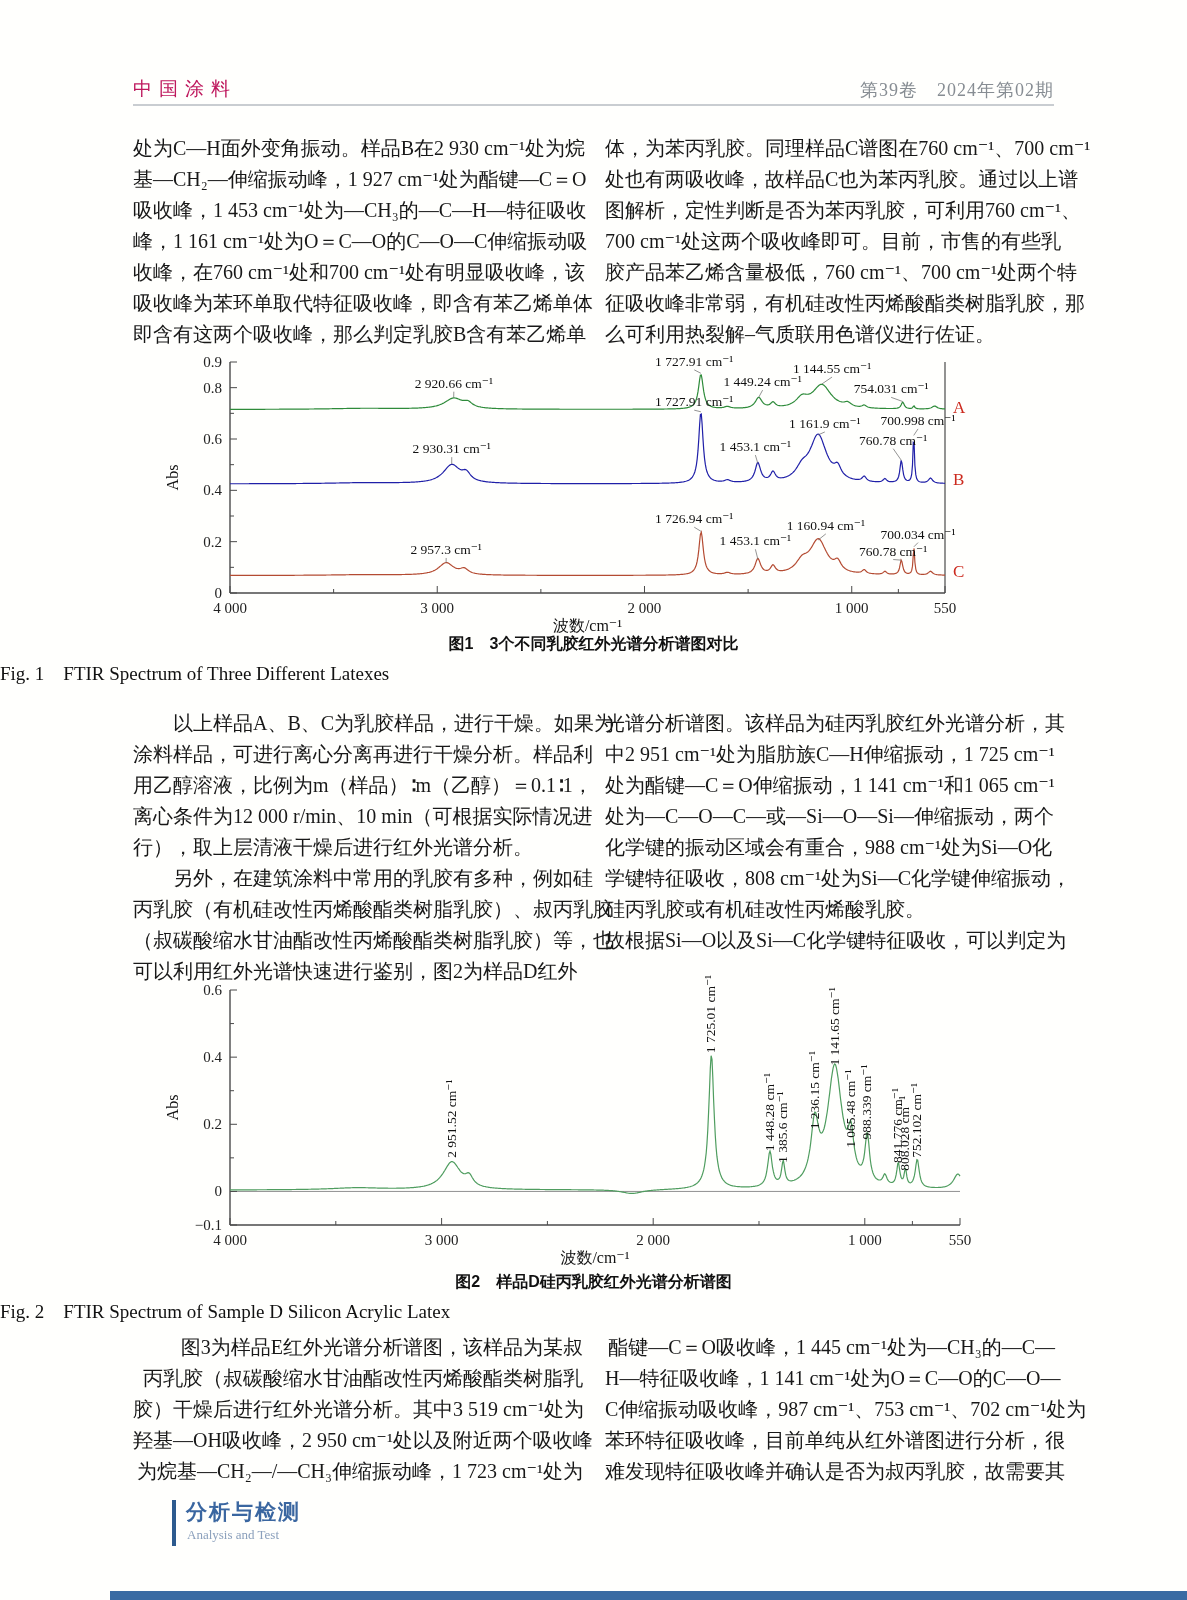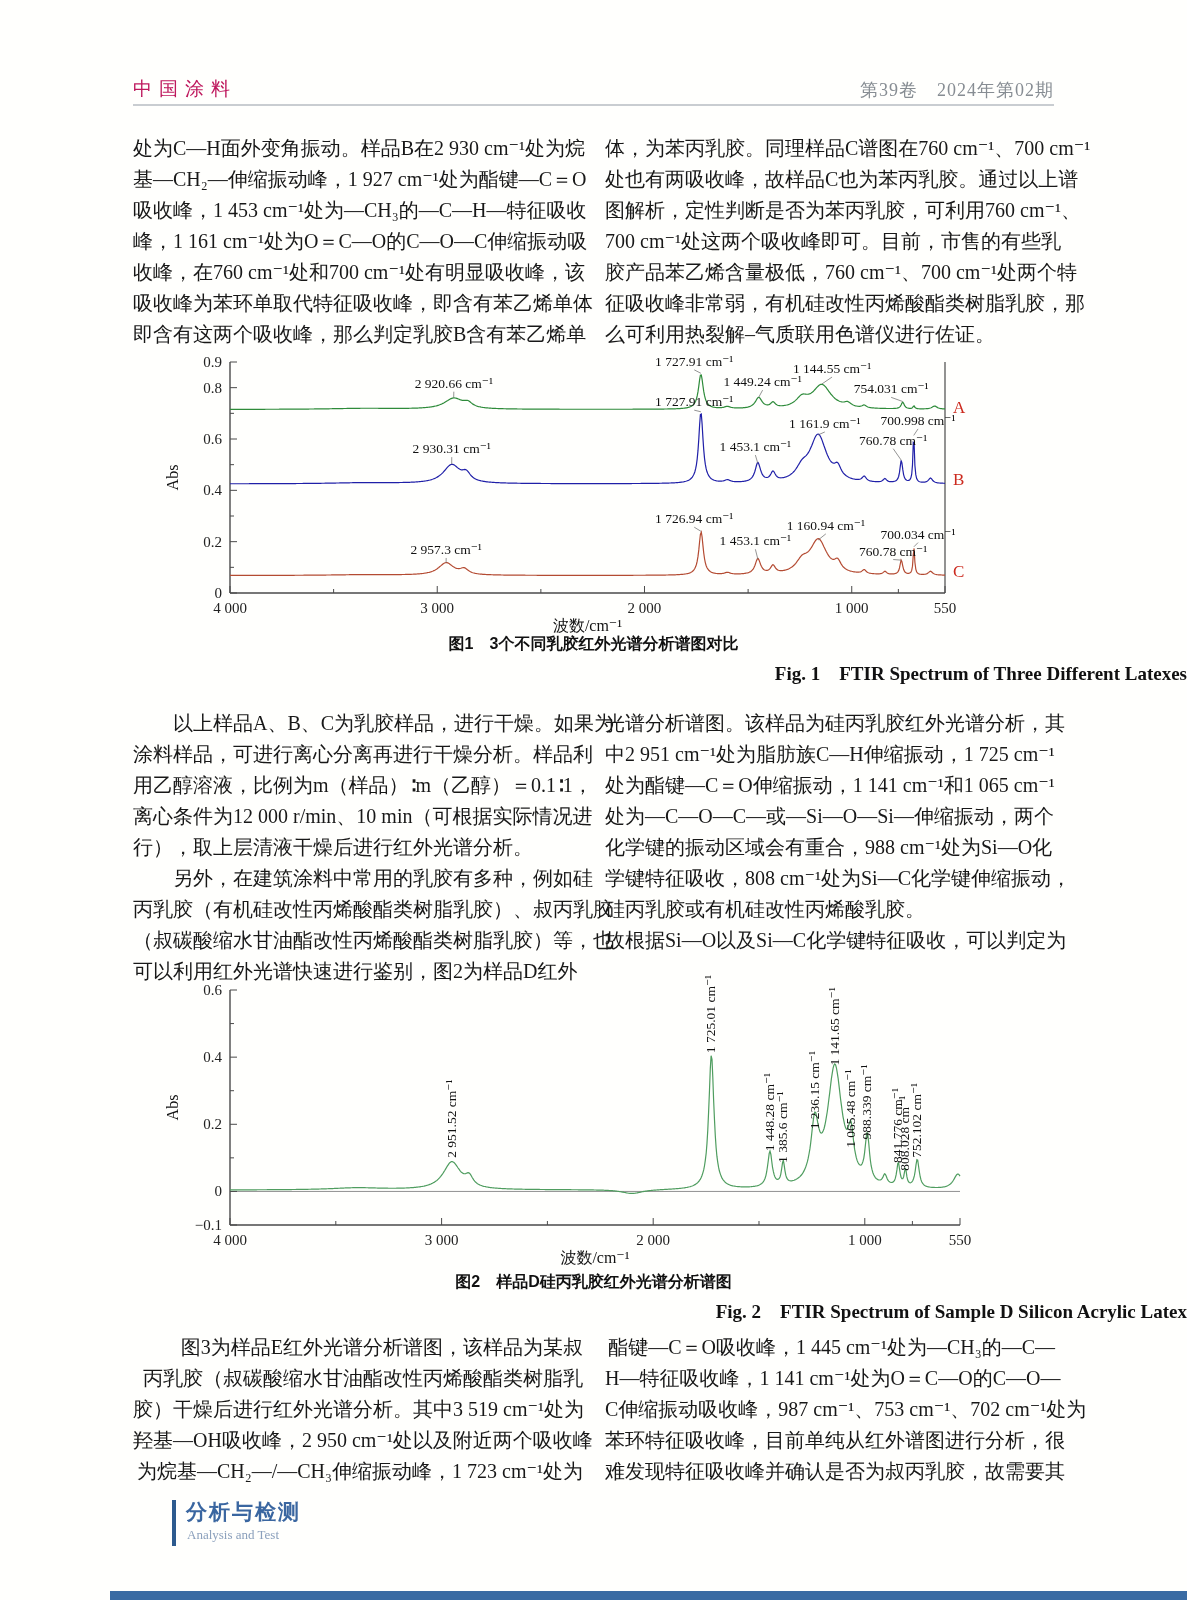--- a/index.html
+++ b/index.html
@@ -20,21 +20,21 @@
   
   svg{position:absolute;overflow:visible;}
   #fig1-svg{left:150px;top:350px;}
   #fig2-svg{left:150px;top:940px;}
   .tick{font-family:"Liberation Serif","DejaVu Serif",serif;font-size:15px;fill:#222;}
   .axlabel{font-family:"Liberation Serif","DejaVu Serif",serif;font-size:16px;fill:#111;}
   .ann{font-family:"Liberation Serif","DejaVu Serif",serif;font-size:13.5px;fill:#111;}
   .serlabel{font-family:"Liberation Serif","DejaVu Serif",serif;font-size:17px;}
   .cap-zh{position:absolute;left:0;width:1187px;text-align:center;font-size:16px;font-weight:bold;
           font-family:"Liberation Sans","DejaVu Sans",sans-serif;color:#111;}
-  .cap-en{position:absolute;left:0;width:1187px;text-align:right;font-size:19px;font-weight:bold;color:#111;}
+  .cap-en{position:absolute;left:0;width:1187px;text-align:left;font-size:19px;font-weight:normal;color:#111;}
   #fig1-cap-zh{top:634px;}
   #fig1-cap-en{top:661px;}
   #fig2-cap-zh{top:1272px;}
   #fig2-cap-en{top:1299px;}
   
   .ft-page{position:absolute;left:133px;top:1587px;font-size:26px;color:#3a66a0;}
   .ft-bar{position:absolute;left:172px;top:1500px;width:4px;height:46px;background:#2d5a8e;}
   .ft-zh{position:absolute;left:186px;top:1498px;font-size:21px;font-weight:bold;color:#3a66a0;
          font-family:"Liberation Sans","DejaVu Sans",sans-serif;letter-spacing:2px;}
   .ft-en{position:absolute;left:187px;top:1527px;font-size:13px;color:#8ba0bc;}

